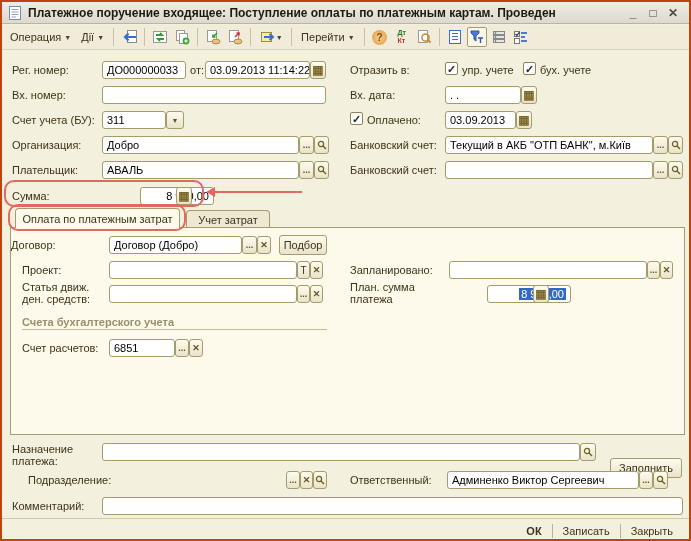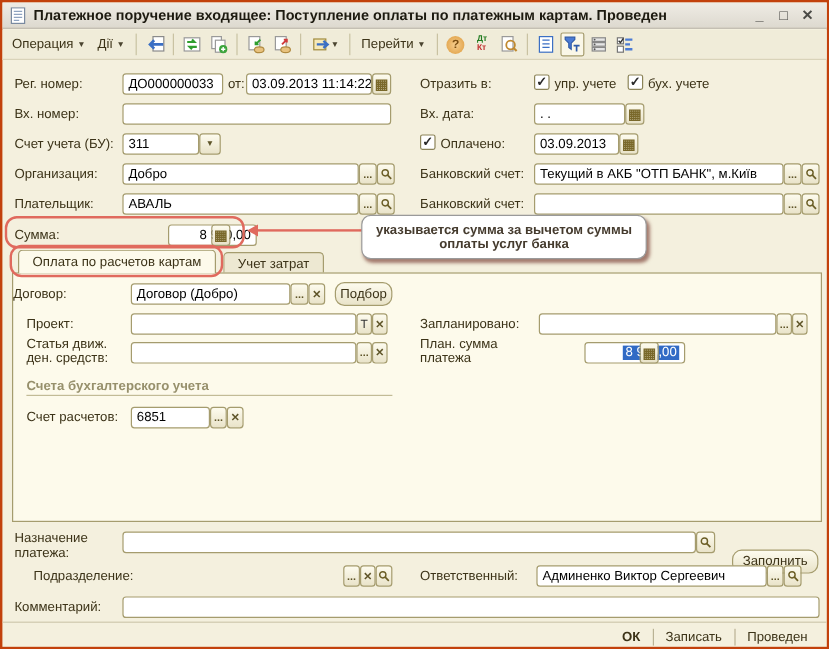--- a/index.html
+++ b/index.html
@@ -32,21 +32,21 @@
   
   .lbl { position:absolute; white-space:nowrap; color:#3C3318; }
   .fld { position:absolute; height:18px; background:#fff; border:1px solid #A59C6E;
     border-radius:3px; display:flex; align-items:center; padding:0 4px; color:#000;
     white-space:nowrap; overflow:hidden; }
   .fld.num { justify-content:flex-end;margin-left:38px; }
   .sq { position:absolute; height:18px; background:linear-gradient(#FDFBEE,#E9E3C9);
     border:1px solid #A59C6E; border-radius:3px; display:flex; align-items:center;
     justify-content:center; font-size:9px; color:#5E5428; font-weight:bold; }
   .btn { position:absolute; background:linear-gradient(#FDFBEE,#E9E3C9); border:1px solid #A59C6E;
-    border-radius:8px; display:flex; align-items:center; justify-content:center; color:#3C3318; }
+    border-radius:3px; display:flex; align-items:center; justify-content:center; color:#3C3318; }
   .cb { position:absolute; width:13px; height:13px; background:#fff; border:1px solid #8C8458;
     border-radius:2px; display:flex; align-items:center; justify-content:center;
     font-size:11px; font-weight:bold; color:#2a2a2a; line-height:10px; }
   .grid-ic { color:#79682A; font-size:12px; line-height:12px; }
   
   .tab { position:absolute; height:20px; display:flex; align-items:center; justify-content:center;
     border:1px solid #A59C6E; border-bottom:none; border-radius:4px 4px 0 0; }
   .tab.active { background:#FDFAEB; z-index:3; }
   .tab.inactive { background:#EDE8D2; height:18px; z-index:1; }
   .panel { position:absolute; left:8px; top:225px; width:675px; height:208px;
@@ -276,21 +276,21 @@
   <div class="fld" style="left:443px;top:159px;width:208px"></div>
   <div class="sq" style="left:651px;top:159px;width:15px">...</div>
   <div class="sq" style="left:666px;top:159px;width:15px">
       <svg width="10" height="10" viewBox="0 0 10 10">
         <circle cx="4" cy="4" r="2.6" fill="none" stroke="#6B5E26" stroke-width="1.2"></circle>
         <line x1="6" y1="6" x2="9" y2="9" stroke="#6B5E26" stroke-width="1.4"></line>
       </svg>
     </div>
 
   <div class="tab active" style="left:13px;top:206px;width:165px">
-      <span>Оплата по расчетов картам</span>
+      <span>Оплата по платежным затрат</span>
     </div>
   <div class="tab inactive" style="left:184px;top:208px;width:84px">
       <span>Учет затрат</span>
     </div>
 
   <div class="panel"></div>
 
   <div class="lbl" style="left:9px;top:237px;z-index:3">Договор:</div>
   <div class="fld" style="left:107px;top:234px;width:133px;z-index:3">Договор (Добро)</div>
   <div class="sq" style="left:240px;top:234px;width:15px;z-index:3">...</div>
@@ -339,21 +339,20 @@
   <div class="fld" style="left:107px;top:337px;width:66px;z-index:3">6851</div>
   <div class="sq" style="left:173px;top:337px;width:14px;z-index:3">...</div>
   <div class="sq" style="left:187px;top:337px;width:14px;z-index:3">
       <span>✕</span>
     </div>
 
   <div class="red-oval" style="left:2px;top:178px;width:200px;height:27px"></div>
   <div class="red-oval" style="left:6px;top:202px;width:178px;height:27px"></div>
   <div class="red-line" style="left:212px;top:189px;width:88px"></div>
   <div class="red-head" style="left:204px;top:185px"></div>
-  <div class="callout" style="left:299px;top:177px;width:238px;height:37px">указывается сумма за вычетом суммы оплаты услуг банка</div>
 
   <div class="lbl" style="left:10px;top:441px">Назначение</div>
   <div class="lbl" style="left:10px;top:453px">платежа:</div>
   <div class="fld" style="left:100px;top:441px;width:478px"></div>
   <div class="sq" style="left:578px;top:441px;width:16px">
       <svg width="10" height="10" viewBox="0 0 10 10">
         <circle cx="4" cy="4" r="2.6" fill="none" stroke="#6B5E26" stroke-width="1.2"></circle>
         <line x1="6" y1="6" x2="9" y2="9" stroke="#6B5E26" stroke-width="1.4"></line>
       </svg>
     </div>
@@ -383,16 +382,16 @@
 
   <div class="lbl" style="left:10px;top:498px">Комментарий:</div>
   <div class="fld" style="left:100px;top:495px;width:581px"></div>
 
   <div class="footer-sep"></div>
   <div class="footer-box">
     <div class="fbtn" style="font-weight:bold">ОК</div>
     <div class="fsep"></div>
     <div class="fbtn">Записать</div>
     <div class="fsep"></div>
-    <div class="fbtn">Проведен</div>
+    <div class="fbtn">Закрыть</div>
   </div>
 
 </div>
 
 </body></html>

